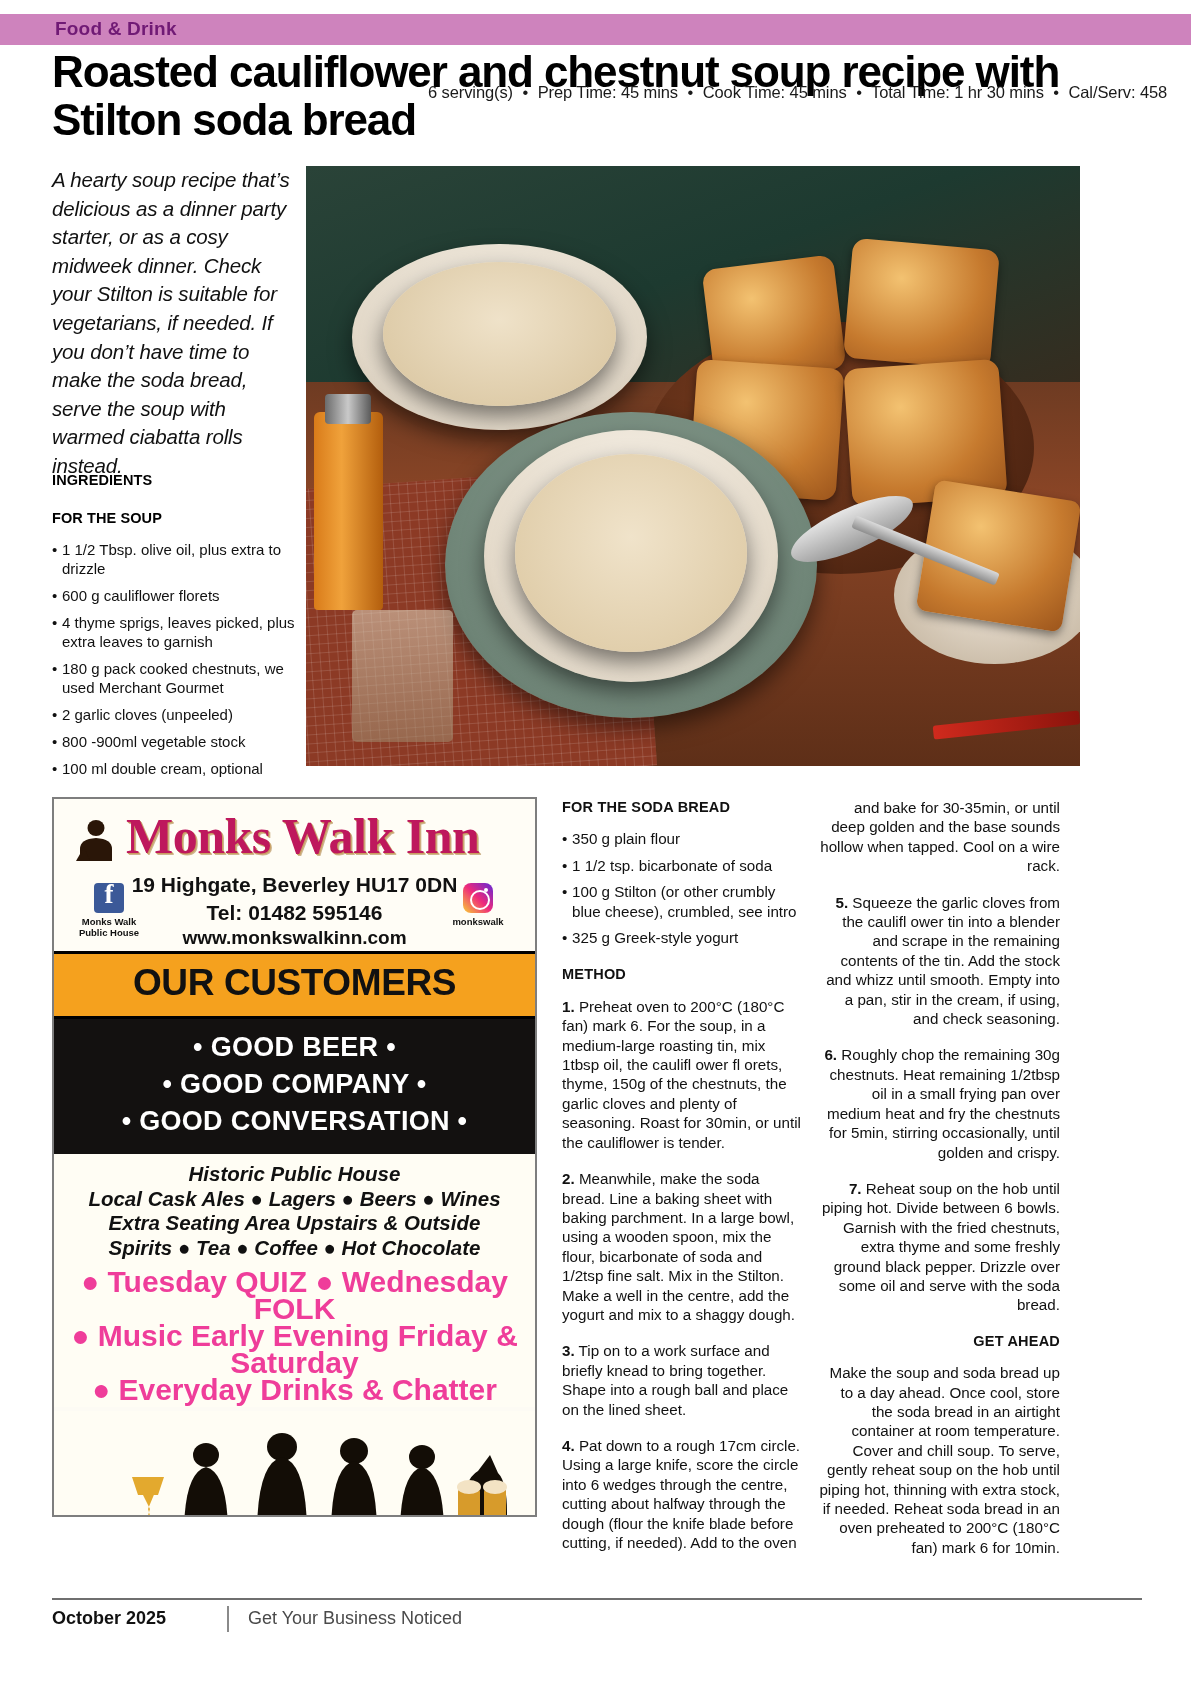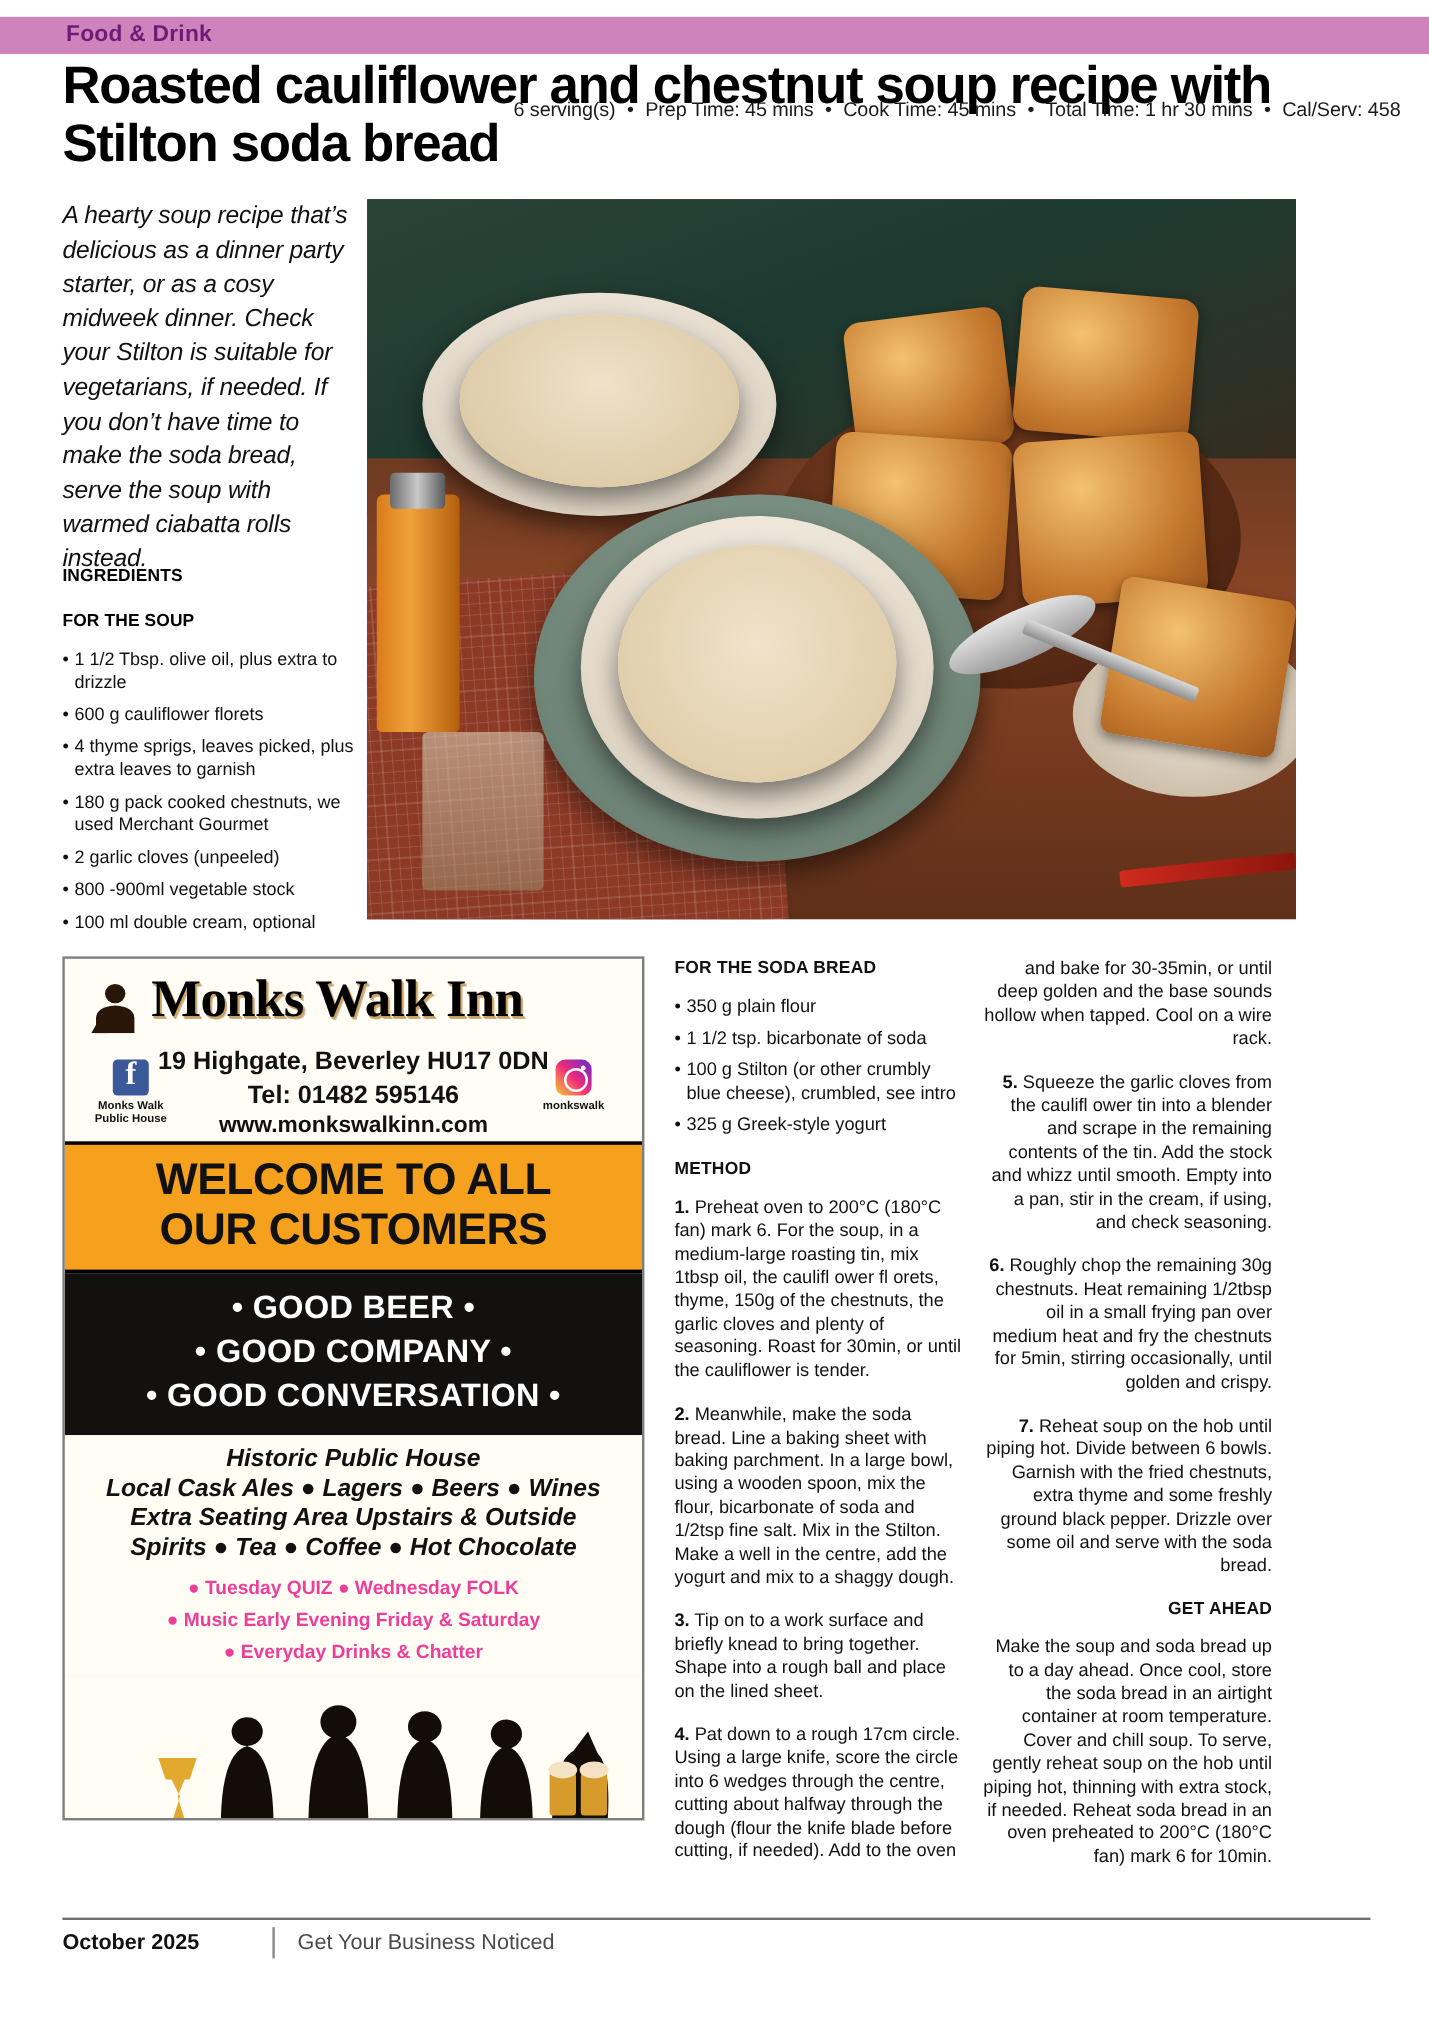--- a/index.html
+++ b/index.html
@@ -165,21 +165,21 @@
   .ad {
     position: absolute; left: 52px; top: 797px; width: 485px; height: 720px;
     border: 2px solid #7e7e7e; background: #fdfbf4; overflow: hidden;
   }
   .ad-head { position: relative; height: 152px; background:#fffdf6; }
   .ad-logo-row { position:absolute; left: 14px; top: 10px; width: 460px; height: 58px; }
   .monk-silhouette { position:absolute; left: 8px; top: 8px; width: 44px; height: 44px; }
   .ad-title {
     position:absolute; left: 58px; top: -2px;
     font-family: "Liberation Serif", serif; font-weight: bold;
-    font-size: 44px; color: #000000; letter-spacing: -0.5px;
+    font-size: 50px; color: #be185d; letter-spacing: -0.5px;
     text-shadow: 1px 1px 0 #caa060, 2px 2px 0 rgba(160,110,40,.5);
     white-space: nowrap;
   }
   .ad-addr {
     position:absolute; left:0; top: 74px; width: 100%;
     text-align:center; font-weight:bold; font-size: 21px; color:#111;
   }
   .ad-tel {
     position:absolute; left:0; top: 102px; width: 100%;
     text-align:center; font-weight:bold; font-size: 21px; color:#111;
@@ -226,21 +226,21 @@
     background:#131110; text-align:center; padding: 10px 0 14px;
   }
   .ad-black div {
     color:#fff; font-weight:bold; font-size: 27px; line-height: 37px; letter-spacing:.3px;
   }
   .ad-mid { background:#fffdf4; text-align:center; padding: 8px 0 4px; }
   .ad-mid .ital {
     font-weight:bold; font-style:italic; font-size: 20.5px; line-height: 24.5px; color:#111;
   }
   .ad-pink {
-    font-weight:bold; font-size: 16px; line-height: 27px; color:#ef3d9a;
+    font-weight:bold; font-size: 30px; line-height: 27px; color:#ef3d9a;
     text-align:center;
   }
   .ad-silhouettes {
     position:relative; height: 128px; background:#fffdf4; margin-top: 4px;
   }
 
   
   .col { position:absolute; width: 243px; font-size: 15.2px; line-height: 19.4px; color:#111; }
   #col-mid { left: 562px; top: 798px; }
   #col-right { left: 817px; top: 798px; text-align: right; }
@@ -352,21 +352,20 @@
       <div class="ig-block">
         <div class="ig-icon"></div>
         <div class="ig-cap">monkswalk</div>
       </div>
       <div class="ad-addr">19 Highgate, Beverley HU17 0DN</div>
       <div class="ad-tel">Tel: 01482 595146</div>
       <div class="ad-web">www.monkswalkinn.com</div>
     </div>
 
     <div class="ad-welcome">
-      <div>WELCOME TO ALL</div>
       <div>OUR CUSTOMERS</div>
     </div>
 
     <div class="ad-black" id="ad-black-band">
         <div>• GOOD BEER •</div>
         <div>• GOOD COMPANY •</div>
         <div>• GOOD CONVERSATION •</div>
       </div>
 
     <div class="ad-mid">

